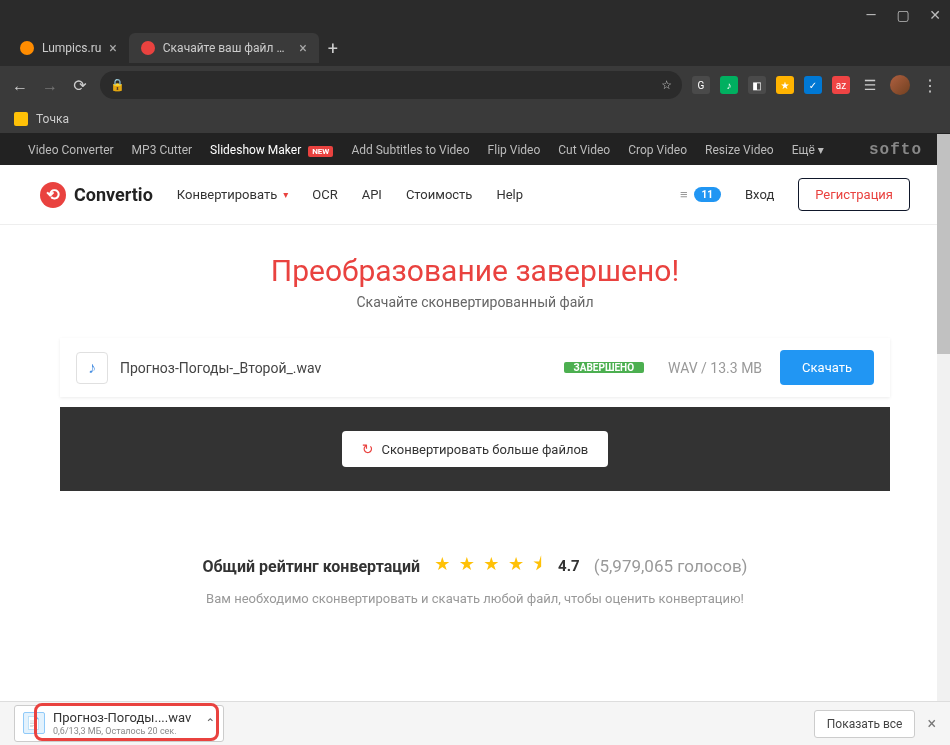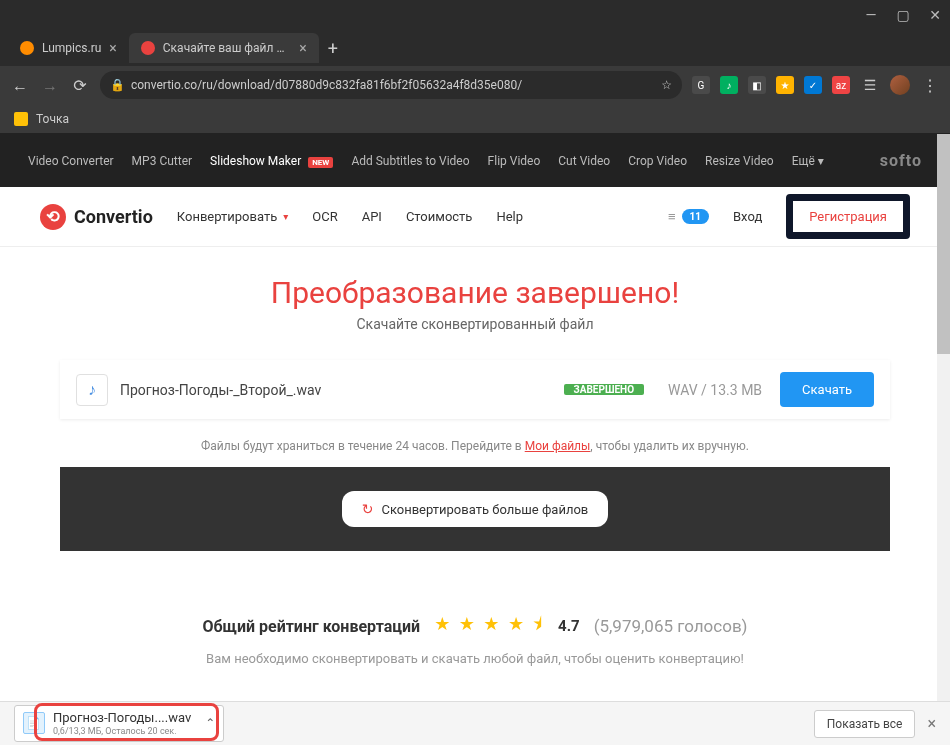--- a/index.html
+++ b/index.html
@@ -27,52 +27,52 @@
 .avatar { width:20px; height:20px; border-radius:50%; background:linear-gradient(135deg,#b06040,#704020); }
 
 .bookbar { height:30px; background:#3a3a3a; display:flex; align-items:center; padding:0 14px; gap:8px; color:#ccc; font-size:12px; border-bottom:1px solid #222;}
 .bookbar .bfav { width:14px; height:14px; background:#ffc107; border-radius:2px; }
 
 
 .page { background:#fff; height:calc(745px - 30px - 36px - 38px - 30px - 44px); overflow-y:auto; position:relative;}
 .scrollbar { position:absolute; right:0; top:134px; width:13px; height:calc(745px - 134px - 44px); background:#f1f1f1; }
 .scrollbar .thumb { width:13px; height:220px; background:#c1c1c1; }
 
-.topnav { height:53px; background:#222; display:flex; align-items:center; padding:0 28px; gap:18px; font-size:12px; color:#bbb; }
+.topnav { height:31px; background:#222; display:flex; align-items:center; padding:0 28px; gap:18px; font-size:12px; color:#bbb; }
 .topnav .tnit { white-space:nowrap; }
 .topnav .tnit.white { color:#fff; }
 .newbadge { background:#e9423f; color:#fff; font-size:8px; padding:1px 4px; border-radius:2px; margin-left:4px; font-weight:bold;}
-.softo { margin-left:auto; color:#888; font-size:16px; font-weight:bold; letter-spacing:1px;}
+.softo { margin-left:auto; color:#888; font-size:16px; font-weight:bold; letter-spacing:1px;font-family:Liberation Mono, monospace;}
 
 .mainnav { height:60px; background:#fff; border-bottom:1px solid #eee; display:flex; align-items:center; padding:0 40px; gap:24px; font-size:13px; color:#333; }
 .logo { display:flex; align-items:center; gap:8px; font-size:18px; font-weight:bold; color:#222; }
 .logo-icon { width:26px; height:26px; border-radius:50%; background:#e9423f; display:flex; align-items:center; justify-content:center; color:#fff; font-size:16px; }
 .mnit { display:flex; align-items:center; gap:4px; }
 .mnit.drop::after { content:"▾"; color:#e9423f; font-size:10px; margin-left:2px;}
 .spacer { flex:1; }
 .conv-count { display:flex; align-items:center; gap:6px; }
 .cbadge { background:#2196f3; color:#fff; font-size:10px; padding:2px 8px; border-radius:10px; font-weight:bold;}
-.regbtn { border:7px solid #0f172a; color:#e9423f; padding:8px 16px; border-radius:4px; font-size:13px; }
+.regbtn { border:1px solid #0f172a; color:#e9423f; padding:8px 16px; border-radius:4px; font-size:13px; }
 
 .hero { text-align:center; padding:28px 0 14px; }
 .hero h1 { color:#e9423f; font-size:30px; font-weight:normal; margin-bottom:6px;}
 .hero p { color:#666; font-size:14px;}
 
 .filecard { margin:14px 60px 10px; background:#fff; border:0; display:flex; align-items:center; padding:12px 16px; box-shadow:0 1px 3px rgba(0,0,0,0.08); }
 .ficon { width:32px; height:32px; border:1px solid #e0e0e0; border-radius:4px; display:flex; align-items:center; justify-content:center; color:#4a90e2; font-size:16px; margin-right:12px;}
 .fname { flex:1; font-size:14px; color:#444; }
 .fstatus { background:#4caf50; color:#fff; font-size:10px; padding:0 10px; border-radius:2px; margin-right:24px; font-weight:bold;}
 .finfo { color:#999; font-size:14px; margin-right:18px;}
 .dlbtn { background:#2196f3; color:#fff; padding:10px 22px; border-radius:4px; font-size:13px; }
 
 .storage-note { text-align:center; font-size:12px; color:#888; padding:10px 0 14px;}
 .storage-note a { color:#e9423f; text-decoration:underline;}
 
 .darkbar { margin:0 60px; background:#333; padding:24px 0; display:flex; justify-content:center; }
-.morebtn { background:#fff; color:#333; padding:10px 20px; border-radius:12px; font-size:13px; display:flex; align-items:center; gap:8px;}
+.morebtn { background:#fff; color:#333; padding:10px 20px; border-radius:4px; font-size:13px; display:flex; align-items:center; gap:8px;}
 .morebtn::before { content:"↻"; color:#e9423f; font-size:14px;}
 
 .rating { text-align:center; padding:60px 0 14px;}
 .rating-row { display:flex; align-items:center; justify-content:center; gap:14px; font-size:15px;}
 .rating-row .rl { font-weight:bold; color:#333; font-size:16px;}
 .stars { color:#ffc107; font-size:18px; letter-spacing:2px;}
 .rscore { font-weight:bold; color:#333;}
 .rcount { color:#999; font-size:17px;}
 .rnote { color:#999; font-size:13px; margin-top:10px;}
 
@@ -110,21 +110,20 @@
   </div>
   <div class="addtab">+</div>
 </div>
 
 <div class="addrbar">
   <div class="navbtn">←</div>
   <div class="navbtn" style="opacity:.4">→</div>
   <div class="navbtn">⟳</div>
   <div class="urlfld">
     <span>🔒</span>
-    <span>convertio.co/ru/download/d07880d9c832fa81f6bf2f05632a4f8d35e080/</span>
     <span style="margin-left:auto">☆</span>
   </div>
   <div class="exticon e-g">G</div>
   <div class="exticon e-gr">♪</div>
   <div class="exticon e-g">◧</div>
   <div class="exticon e-y">★</div>
   <div class="exticon e-bl">✓</div>
   <div class="exticon e-p">az</div>
   <div class="navbtn" style="font-size:14px">☰</div>
   <div class="avatar"></div>
@@ -179,23 +178,20 @@
   </div>
 
   <div class="filecard">
     <div class="ficon">♪</div>
     <div class="fname">Прогноз-Погоды-_Второй_.wav</div>
     <div class="fstatus">ЗАВЕРШЕНО</div>
     <div class="finfo">WAV / 13.3 MB</div>
     <div class="dlbtn">Скачать</div>
   </div>
 
-  <div class="storage-note">
-    <span>Файлы будут храниться в течение 24 часов. Перейдите в </span><a>Мои файлы</a><span>, чтобы удалить их вручную.</span>
-  </div>
 
   <div class="darkbar">
     <div class="morebtn">
       <span>Сконвертировать больше файлов</span>
     </div>
   </div>
 
   <div class="rating">
     <div class="rating-row">
       <span class="rl">Общий рейтинг конвертаций</span>

